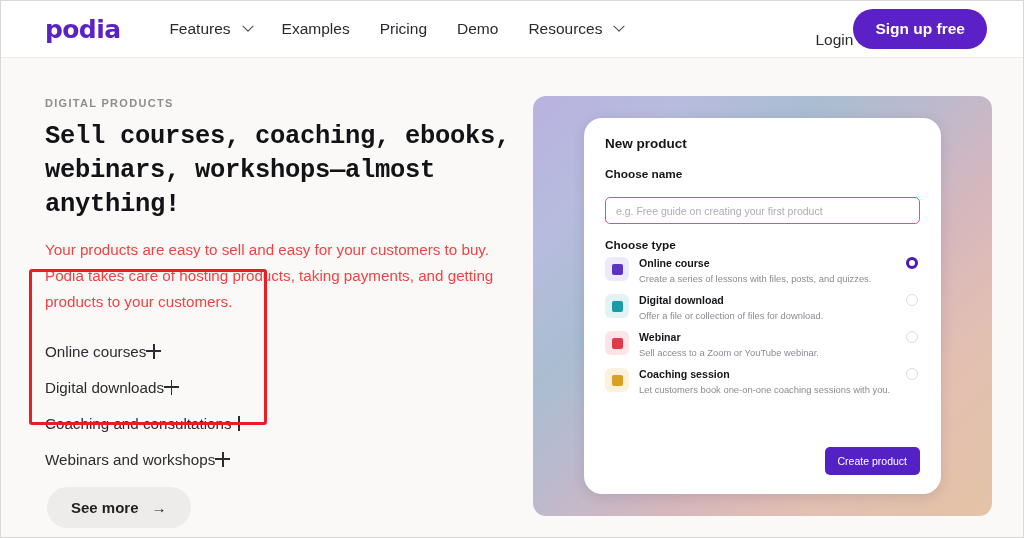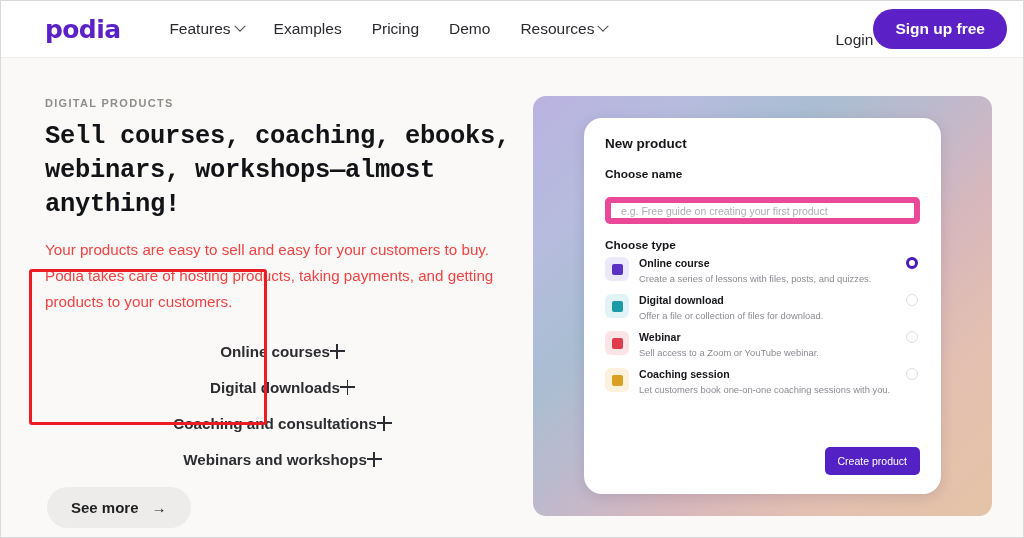--- a/index.html
+++ b/index.html
@@ -29,21 +29,21 @@
   
   .header {
     position: absolute;
     left: 0; top: 0;
     width: 100%;
     height: 57px;
     background: #ffffff;
     border-bottom: 1px solid #ececec;
     display: flex;
     align-items: center;
-    padding: 0 16px 0 44px;
+    padding: 0 36px 0 44px;
   }
 
   .logo {
     font-family: "DejaVu Sans", sans-serif;
     font-weight: bold;
     font-size: 25px;
     letter-spacing: -0.6px;
     color: #5b21c7;
     cursor: pointer;
     user-select: none;
@@ -52,21 +52,21 @@
   .nav {
     display: flex;
     align-items: center;
     gap: 30px;
     margin-left: 49px;
   }
 
   .nav-item {
     display: flex;
     align-items: center;
-    gap: 5px;
+    gap: 13px;
     font-size: 15.5px;
     color: #2a2b2f;
     cursor: pointer;
     white-space: nowrap;
   }
 
   .chev {
     display: inline-block;
     width: 8px;
     height: 8px;
@@ -138,25 +138,24 @@
   
   .accordion {
     position: relative;
     width: 478px;
     margin-left: 0;
   }
 
   .acc-row {
     display: flex;
     align-items: center;
-    justify-content: center;
+    justify-content: flex-start;
     height: 36px;
     cursor: pointer;
     padding-right: 3px;
-    font-weight: bold;
   }
 
   .acc-label {
     font-size: 15.2px;
     color: #2c2d32;
   }
 
   .acc-plus {
     position: relative;
     width: 15px;
@@ -252,21 +251,21 @@
   .field-label {
     font-size: 11.8px;
     font-weight: bold;
     color: #15161a;
     margin-bottom: 16px;
   }
 
   .name-input {
     width: 100%;
     height: 27px;
-    border: 6px solid #ec4899;
+    border: 1px solid #ec4899;
     border-radius: 5px;
     padding: 0 10px;
     font-size: 10.5px;
     color: #1f2023;
     font-family: "Liberation Sans", sans-serif;
     background: #fff;
     outline: none;
   }
   .name-input::placeholder { color: #acacb3; }
 

